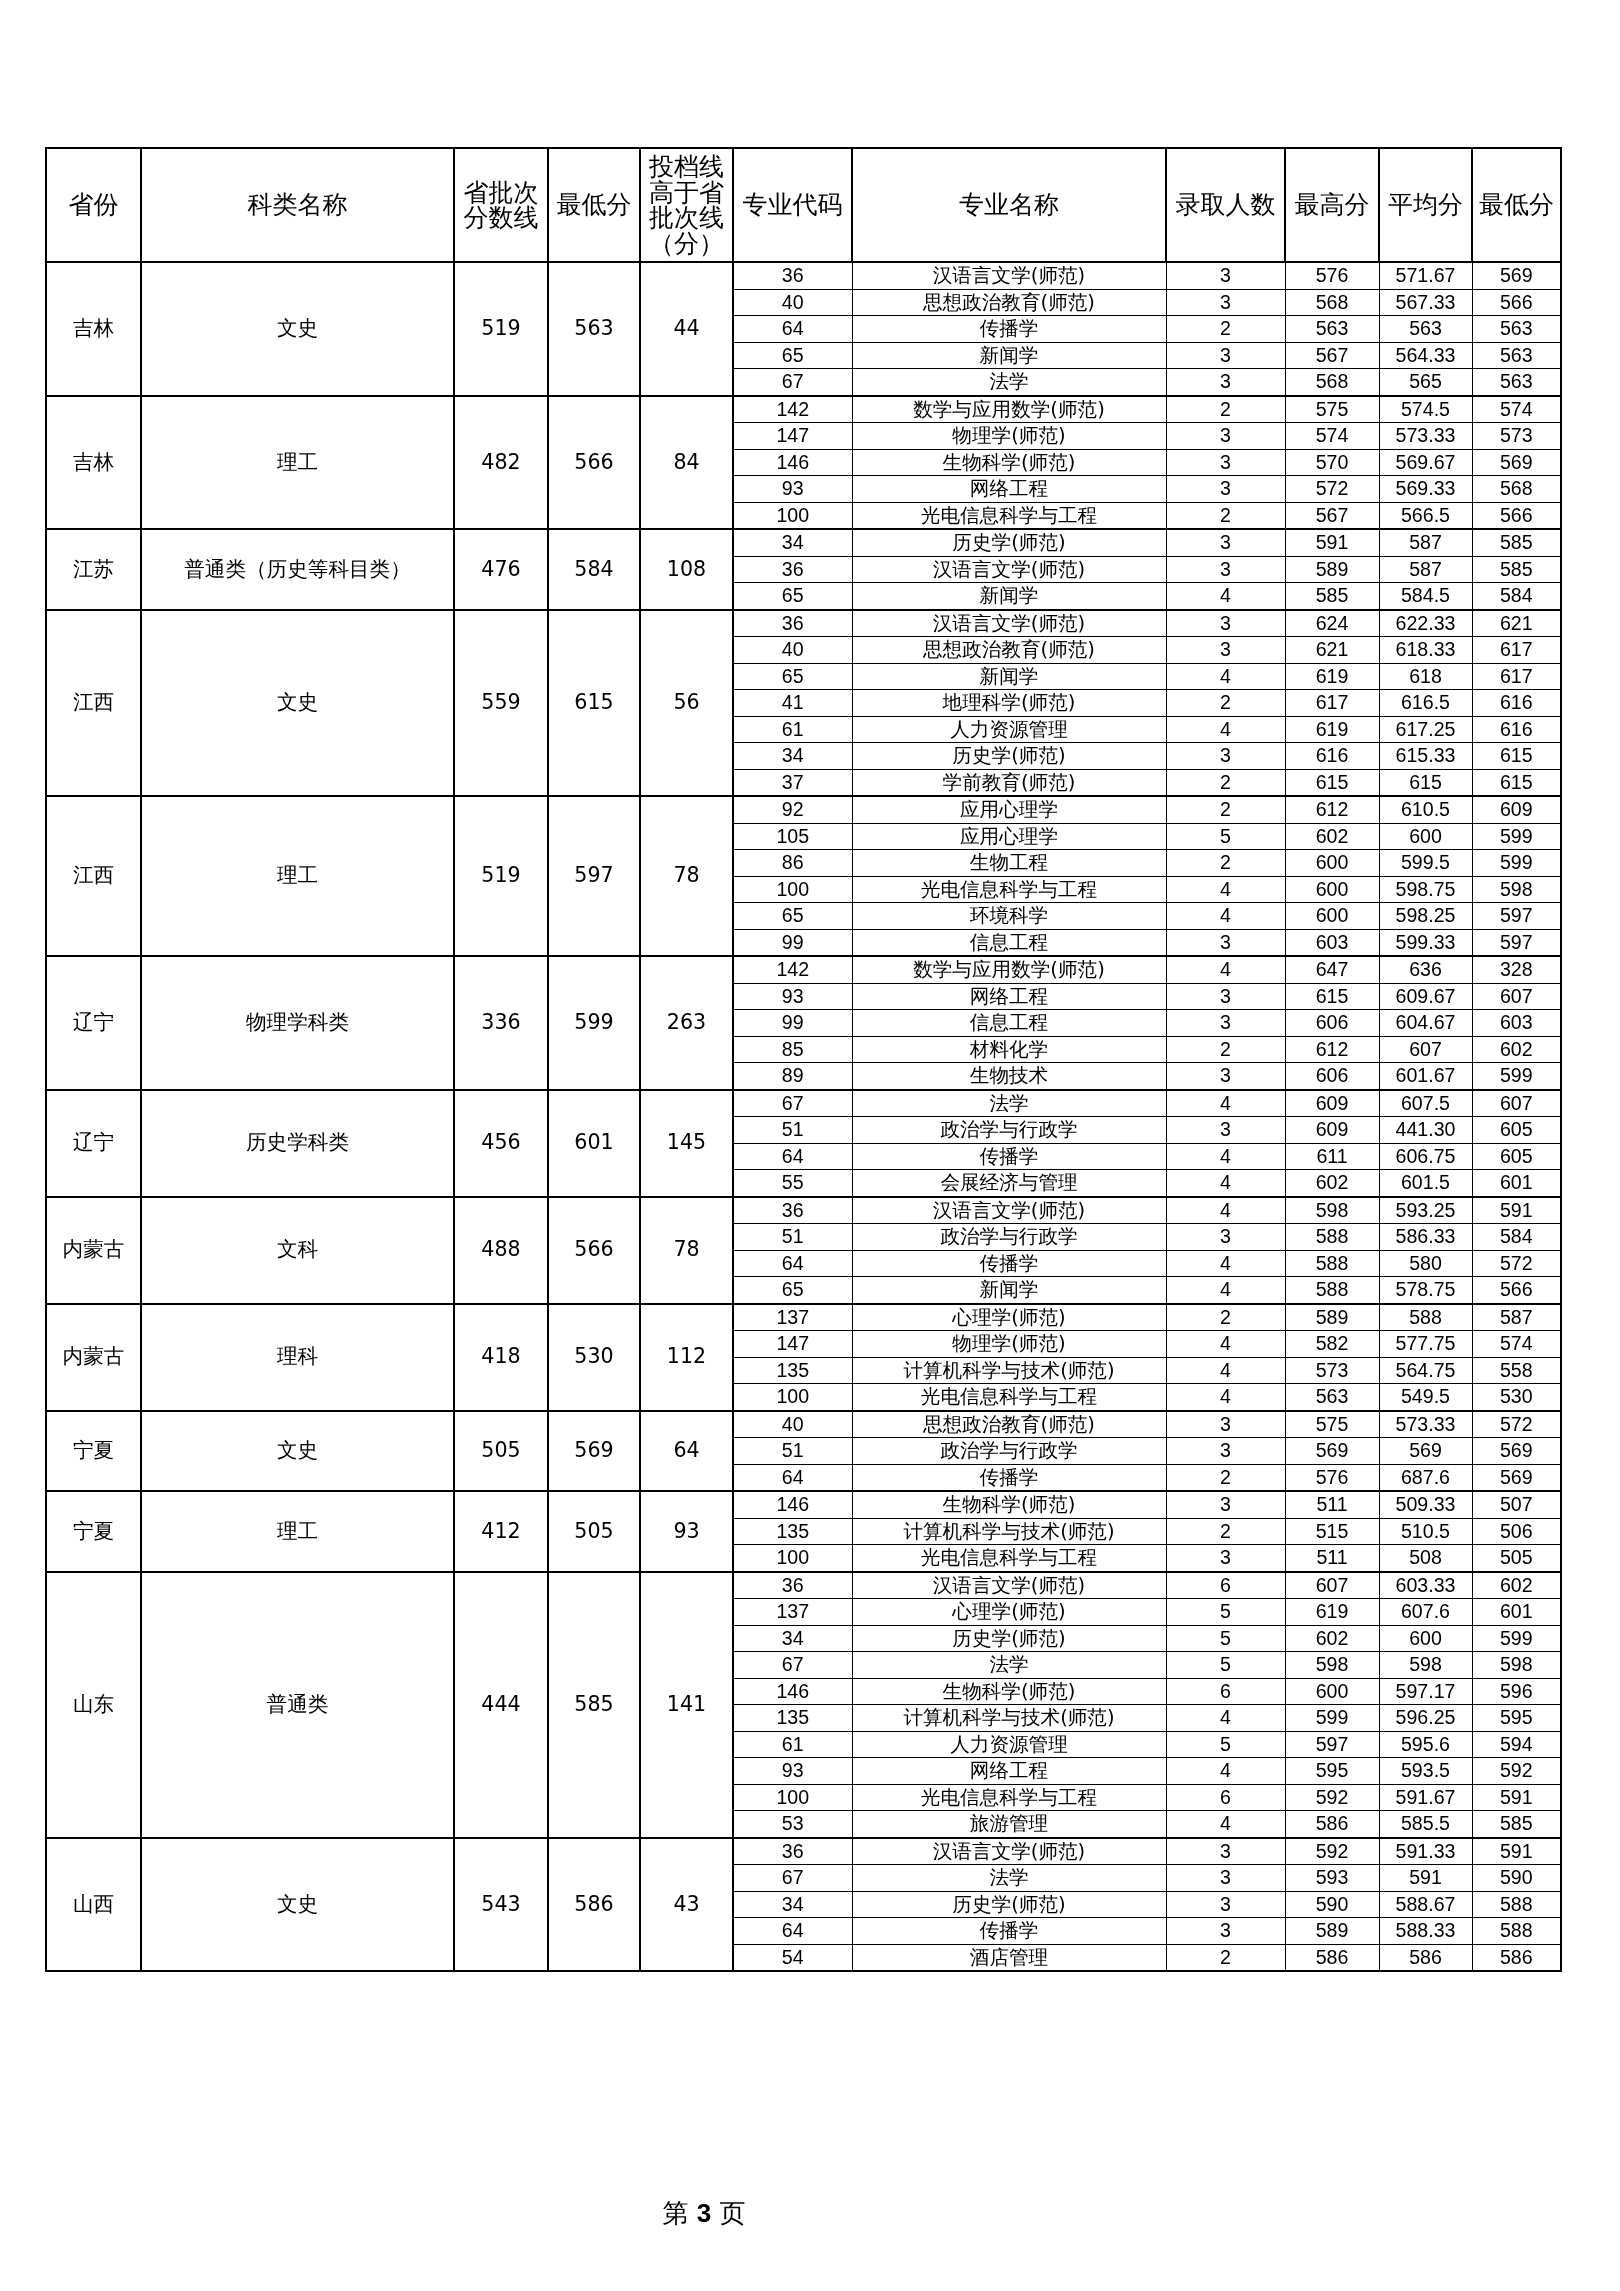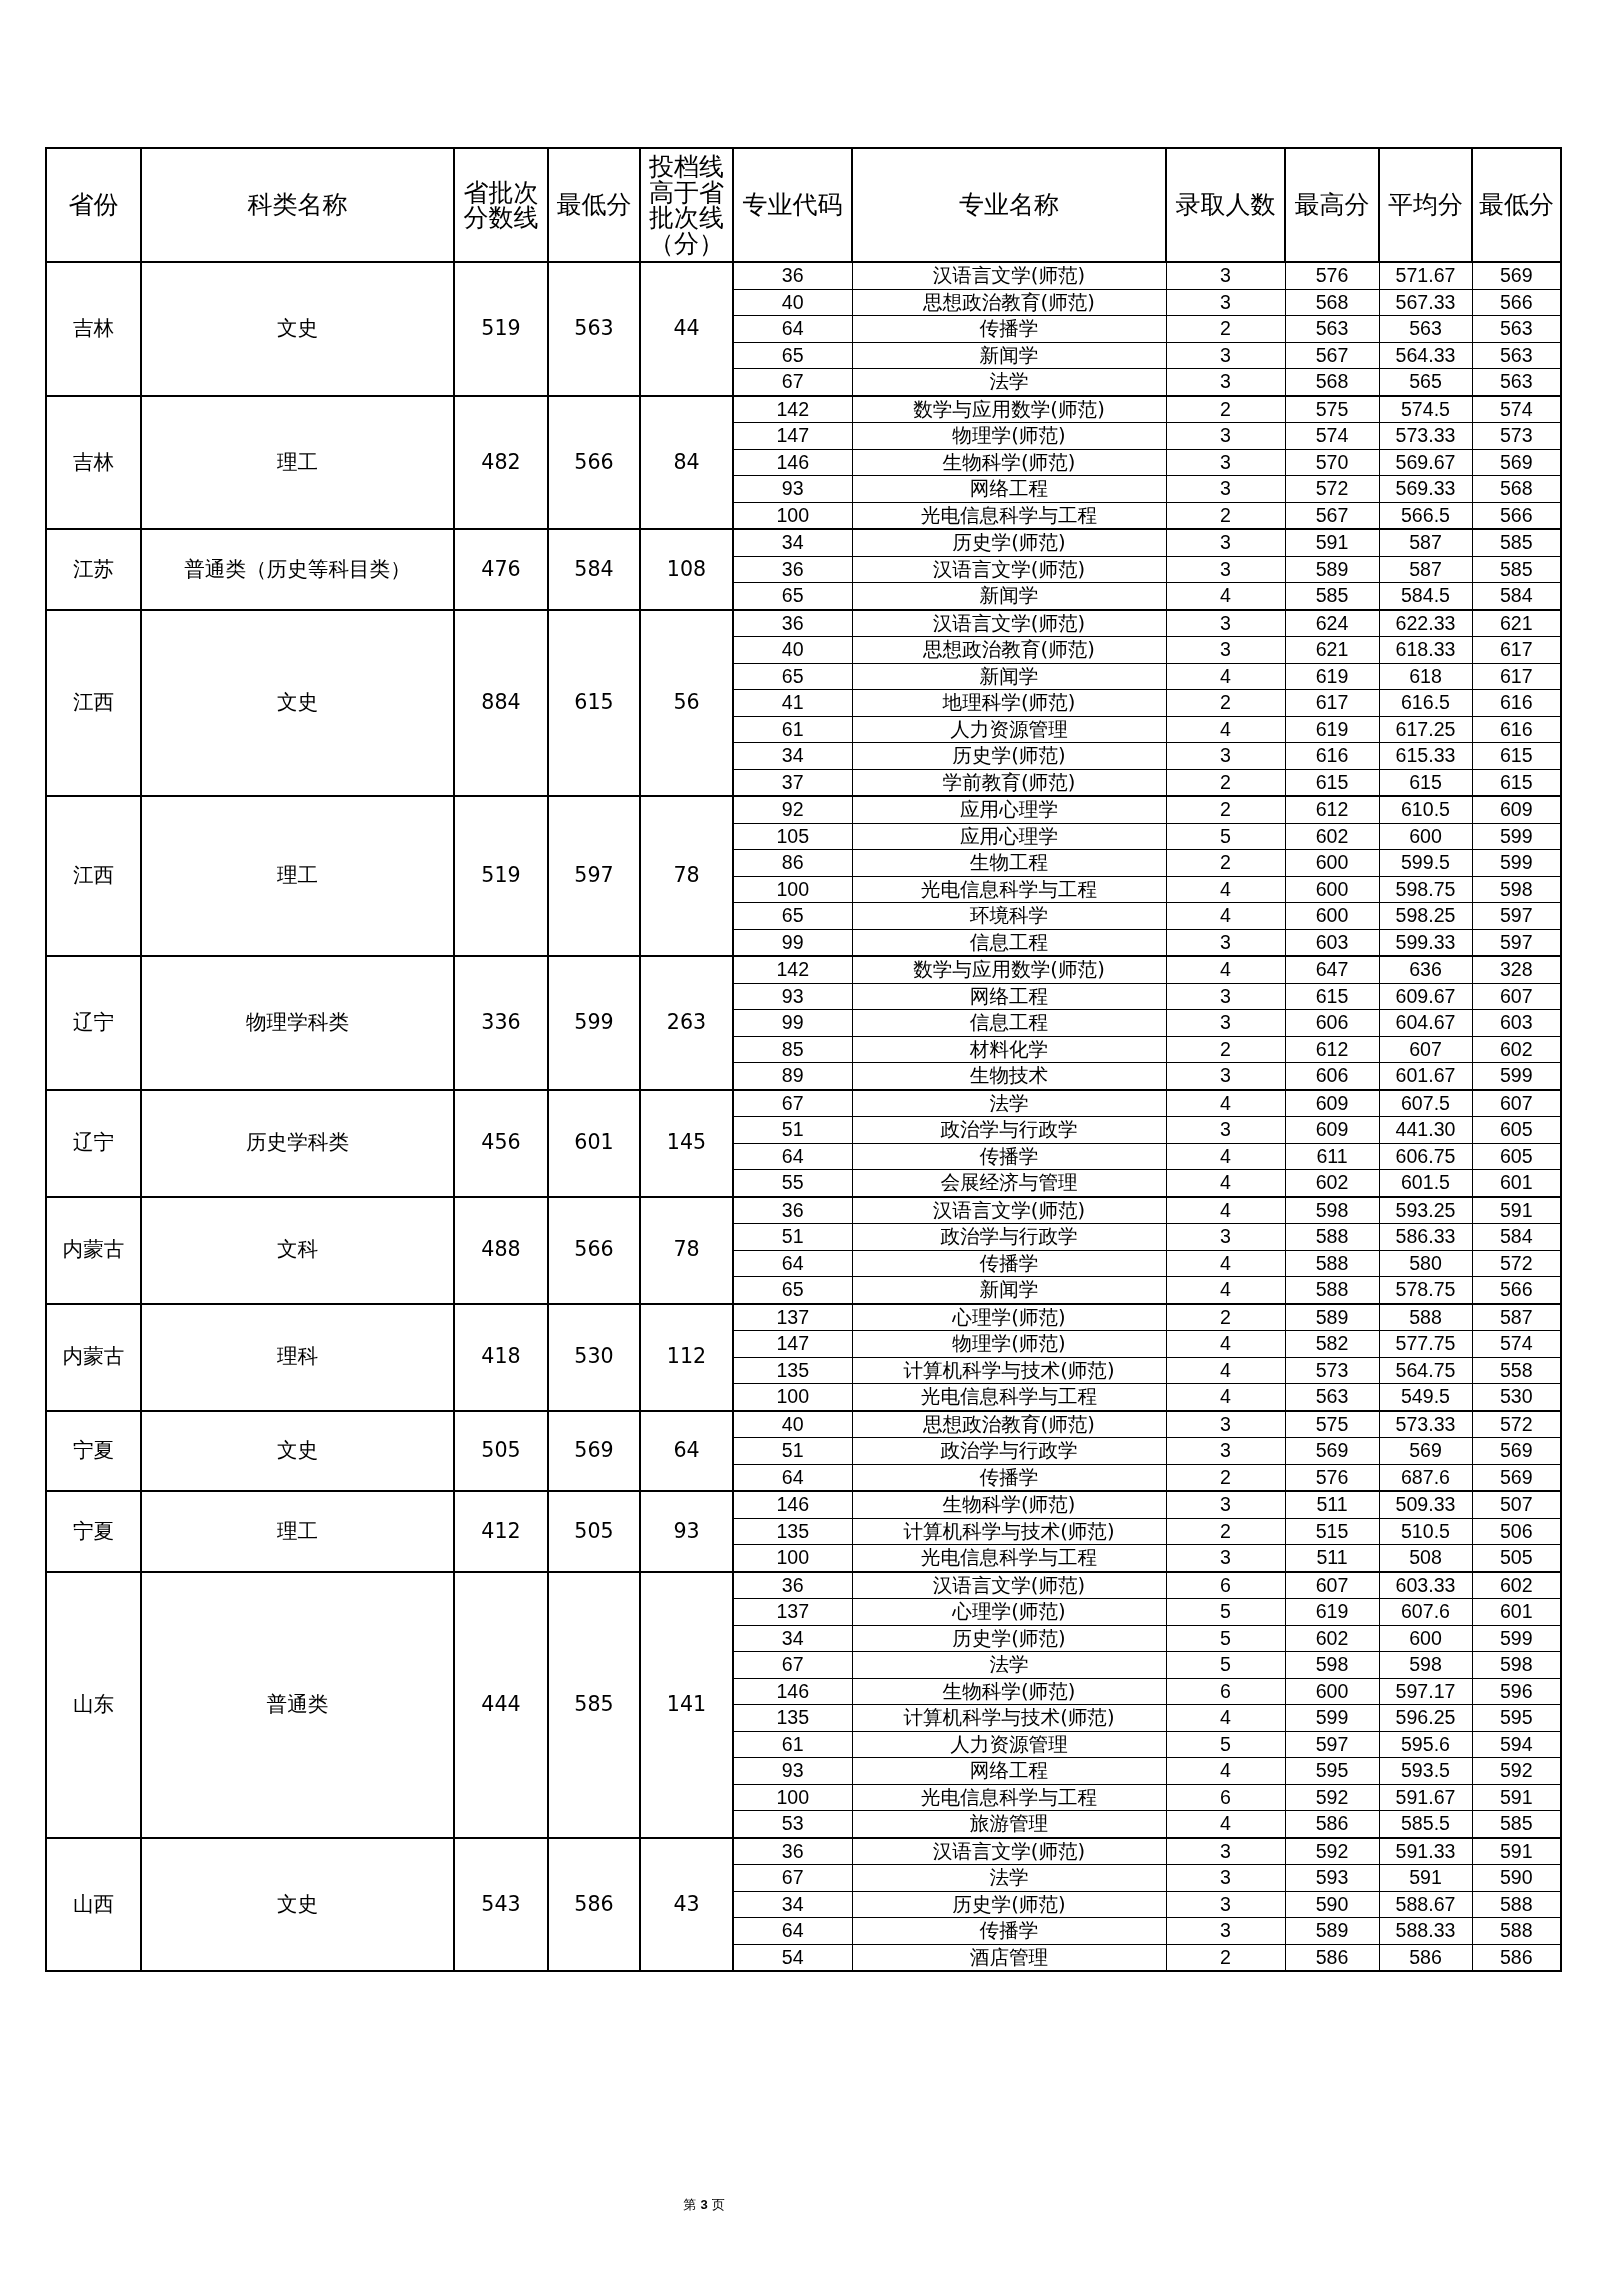--- a/index.html
+++ b/index.html
@@ -5,21 +5,21 @@
   html,body{margin:0;padding:0;background:#fff;}
   body{width:1620px;height:2292px;position:relative;font-family:"DejaVu Sans","Liberation Sans",sans-serif;color:#000;}
   table.adm{position:absolute;left:45px;top:147px;width:1514px;border-collapse:collapse;table-layout:fixed;}
   table.adm th, table.adm td{border:1px solid #000;text-align:center;vertical-align:middle;padding:0;}
   table.adm th{font-weight:normal;font-size:25px;line-height:25.5px;height:112px;border-width:2px;}
   table.adm td{font-size:19.6px;height:25.5px;line-height:23.5px;}
   table.adm td.grp{font-size:20.6px;border-left:2px solid #000;border-right:2px solid #000;}
   table.adm tr.first td{border-top:2px solid #000;}
   table.adm{border:2px solid #000;}
   td.num{font-family:"Liberation Sans Narrow","Liberation Sans",sans-serif;}
-  .footer{position:absolute;top:2196px;left:0;width:1408px;text-align:center;font-family:"DejaVu Serif","Liberation Serif",serif;font-size:13px;}
+  .footer{position:absolute;top:2196px;left:0;width:1408px;text-align:center;font-family:"DejaVu Serif","Liberation Serif",serif;font-size:26px;}
   .footer b{font-family:"Liberation Sans",sans-serif;}
 </style>
 </head>
 <body>
 
 <table class="adm">
   <colgroup>
     <col style="width:95px">
       <col style="width:313px">
       <col style="width:94px">
@@ -163,21 +163,21 @@
         <td class="num">65</td>
         <td>新闻学</td>
         <td class="num">4</td>
         <td class="num">585</td>
         <td class="num">584.5</td>
         <td class="num">584</td>
       </tr>
       <tr class="first">
         <td class="grp" rowspan="7">江西</td>
         <td class="grp" rowspan="7">文史</td>
-        <td class="grp" rowspan="7">884</td>
+        <td class="grp" rowspan="7">559</td>
         <td class="grp" rowspan="7">615</td>
         <td class="grp" rowspan="7">56</td>
         <td class="num">36</td>
         <td>汉语言文学(师范)</td>
         <td class="num">3</td>
         <td class="num">624</td>
         <td class="num">622.33</td>
         <td class="num">621</td>
       </tr>
       <tr>

